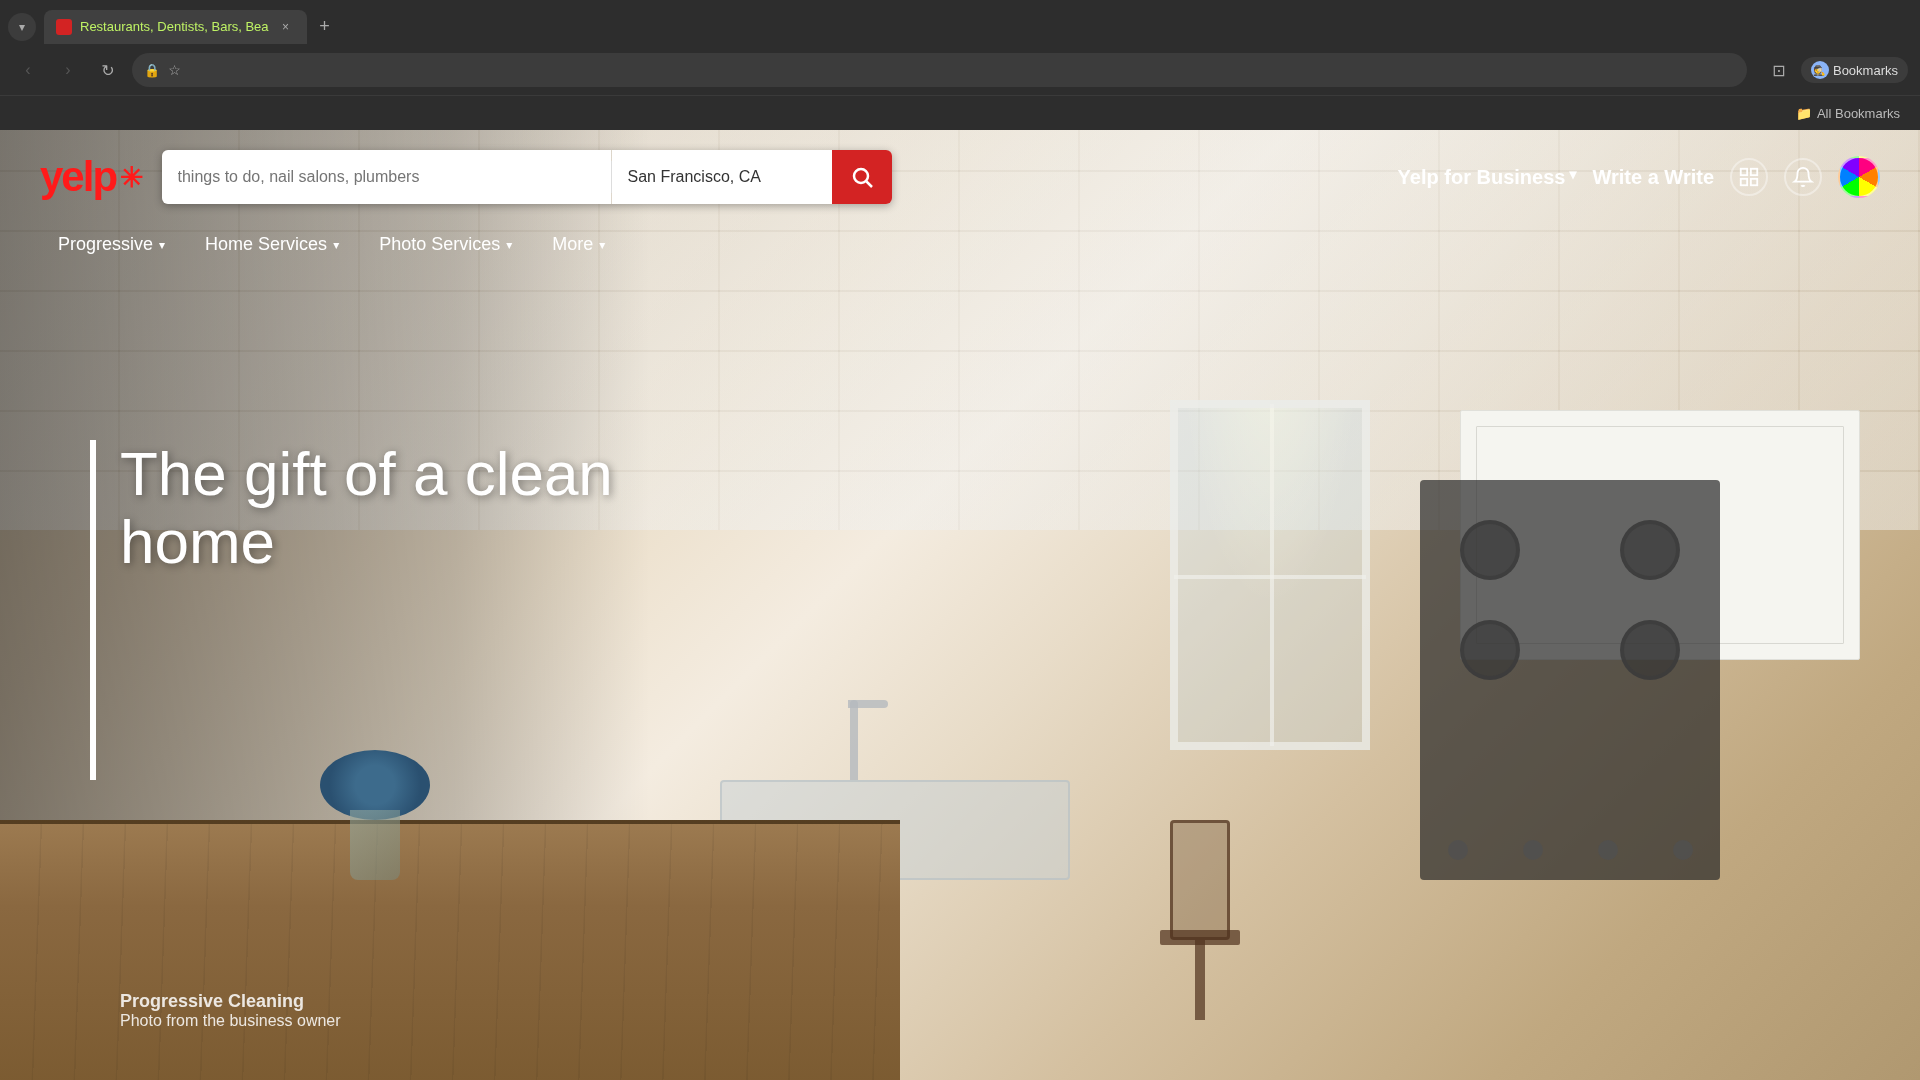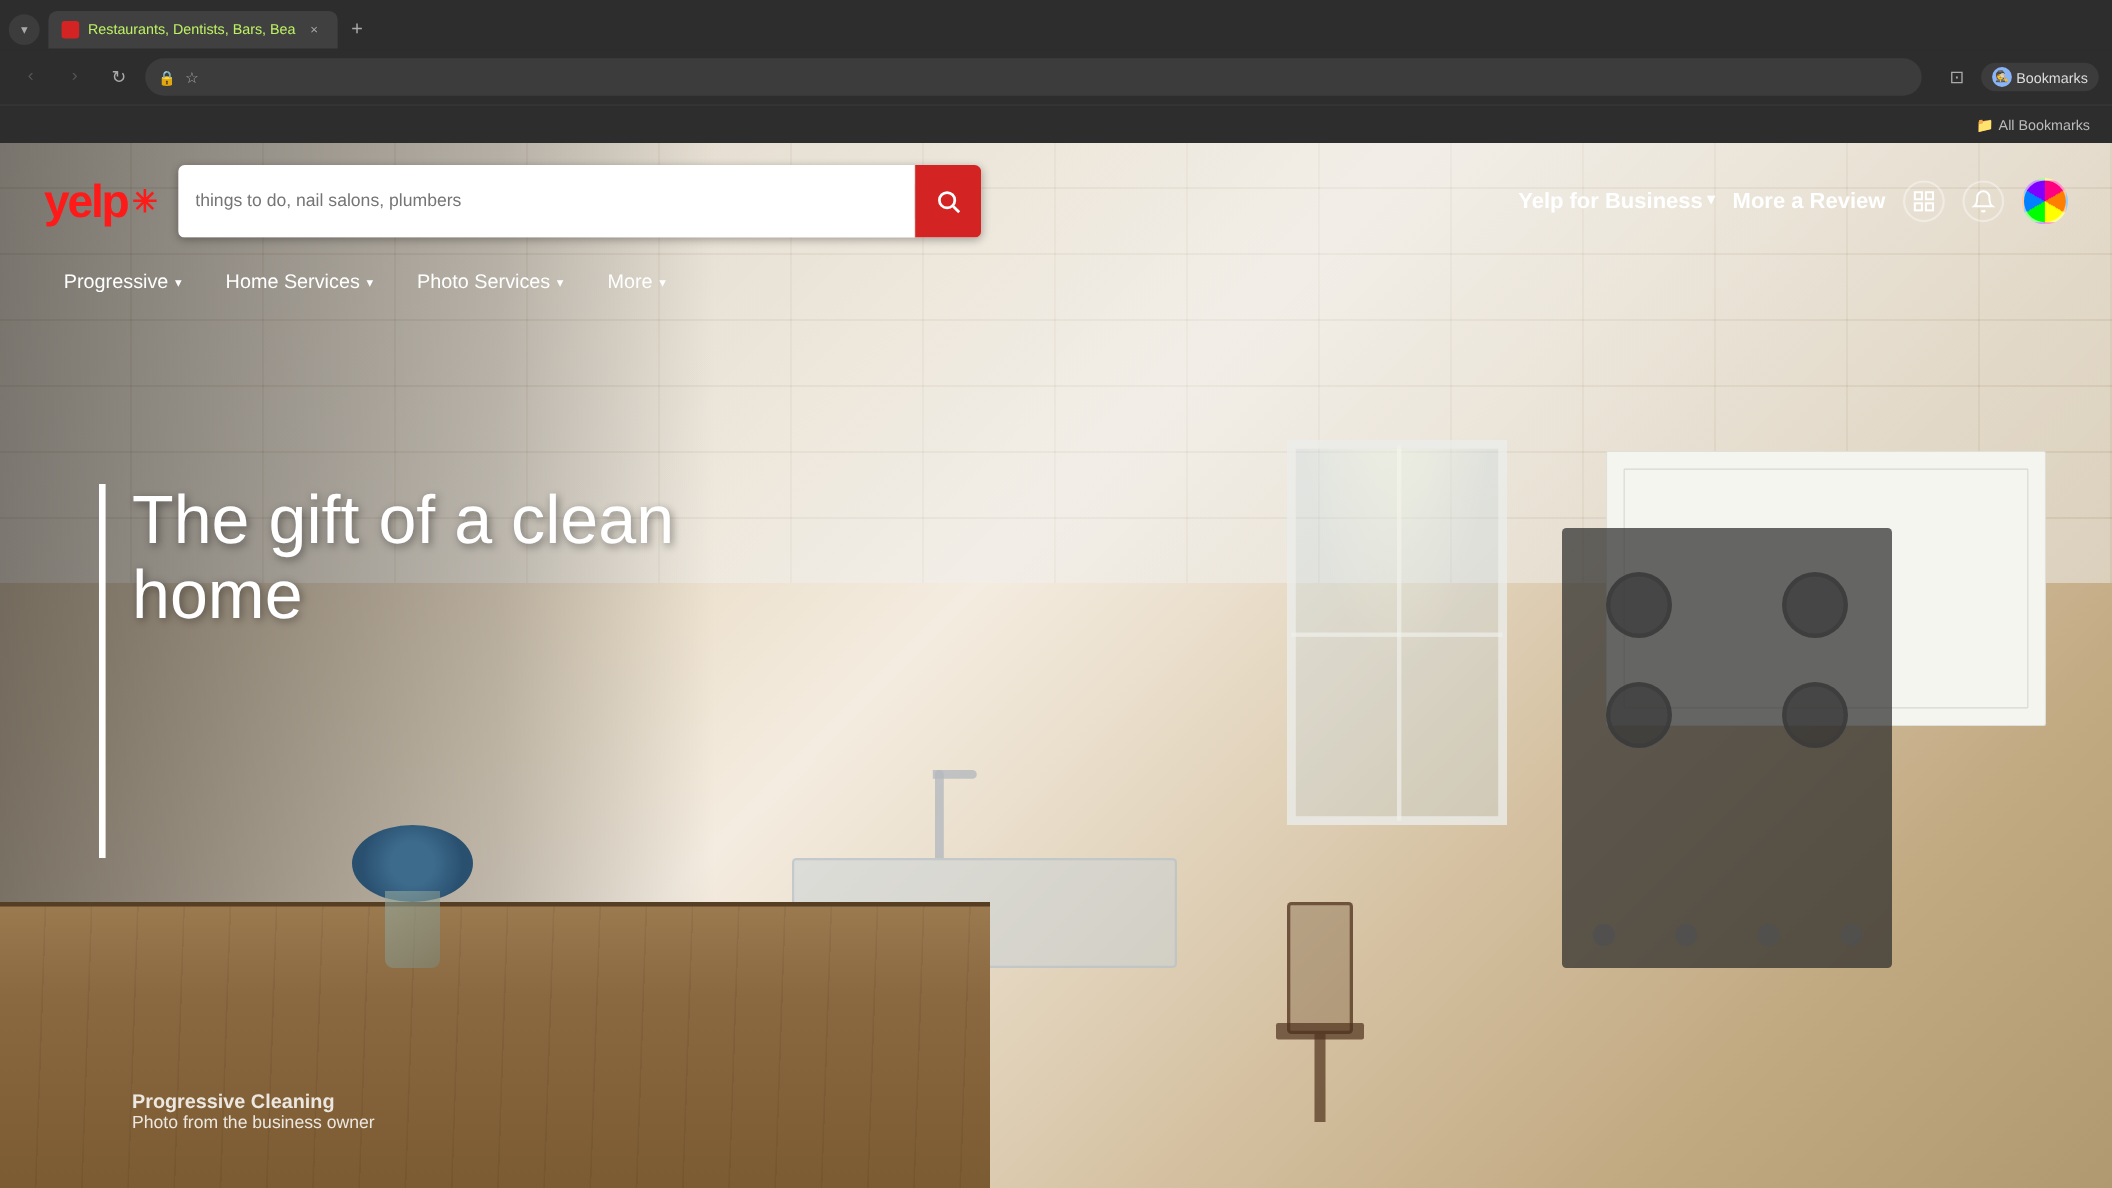--- a/index.html
+++ b/index.html
@@ -174,21 +174,21 @@
     .yelp-logo-burst {
       display: inline-block;
       color: #ff1a1a;
       font-size: 28px;
     }
 
     .search-bar {
       display: flex;
       flex: 1;
       max-width: 730px;
-      height: 66px;
+      height: 54px;
       border-radius: 6px;
       overflow: hidden;
       box-shadow: 0 2px 8px rgba(0,0,0,0.3);
     }
     .search-input {
       flex: 1;
       height: 100%;
       border: none;
       padding: 0 16px;
       font-size: 16px;
@@ -641,35 +641,36 @@
   <div class="yelp-header">
 
     <div class="yelp-logo">
       <span>yelp</span>
         <span class="yelp-logo-burst">✳</span>
     </div>
 
     <div class="search-bar">
       <input class="search-input" type="text" value="" placeholder="things to do, nail salons, plumbers" style="">
       <div class="search-divider"></div>
+      <input class="location-input" type="text" value="San Francisco, CA" style="">
       <button class="search-btn">
         <svg width="24" height="24" viewBox="0 0 24 24" fill="none" stroke="white" stroke-width="2.5">
           <circle cx="11" cy="11" r="7"></circle>
           <line x1="16.5" y1="16.5" x2="22" y2="22"></line>
         </svg>
       </button>
     </div>
 
     <div class="header-right">
       <div class="yelp-for-business">
         <span>Yelp for Business</span>
         <span style="font-size:14px;">▾</span>
       </div>
       <div class="write-review">
-        <span>More a Review</span>
+        <span>Write a Write</span>
       </div>
       <div class="header-icon-btn">
         <svg width="22" height="22" viewBox="0 0 24 24" fill="none" stroke="white" stroke-width="2">
           <rect x="3" y="3" width="7" height="7"></rect>
           <rect x="14" y="3" width="7" height="7"></rect>
           <rect x="3" y="14" width="7" height="7"></rect>
           <rect x="14" y="14" width="7" height="7"></rect>
         </svg>
       </div>
       <div class="header-icon-btn">

